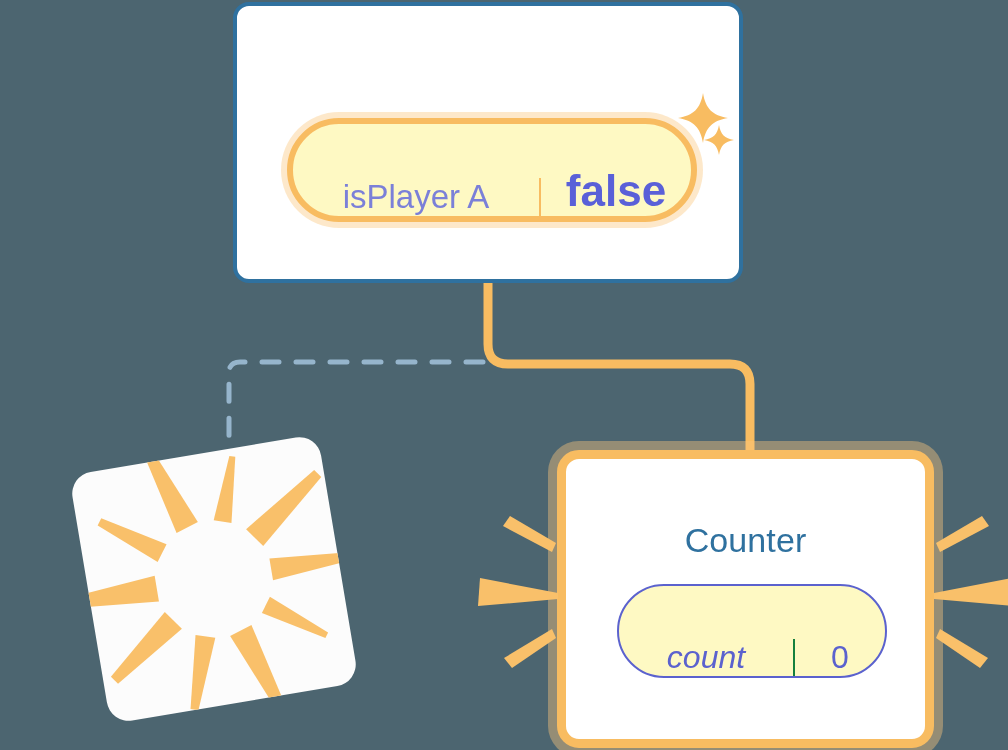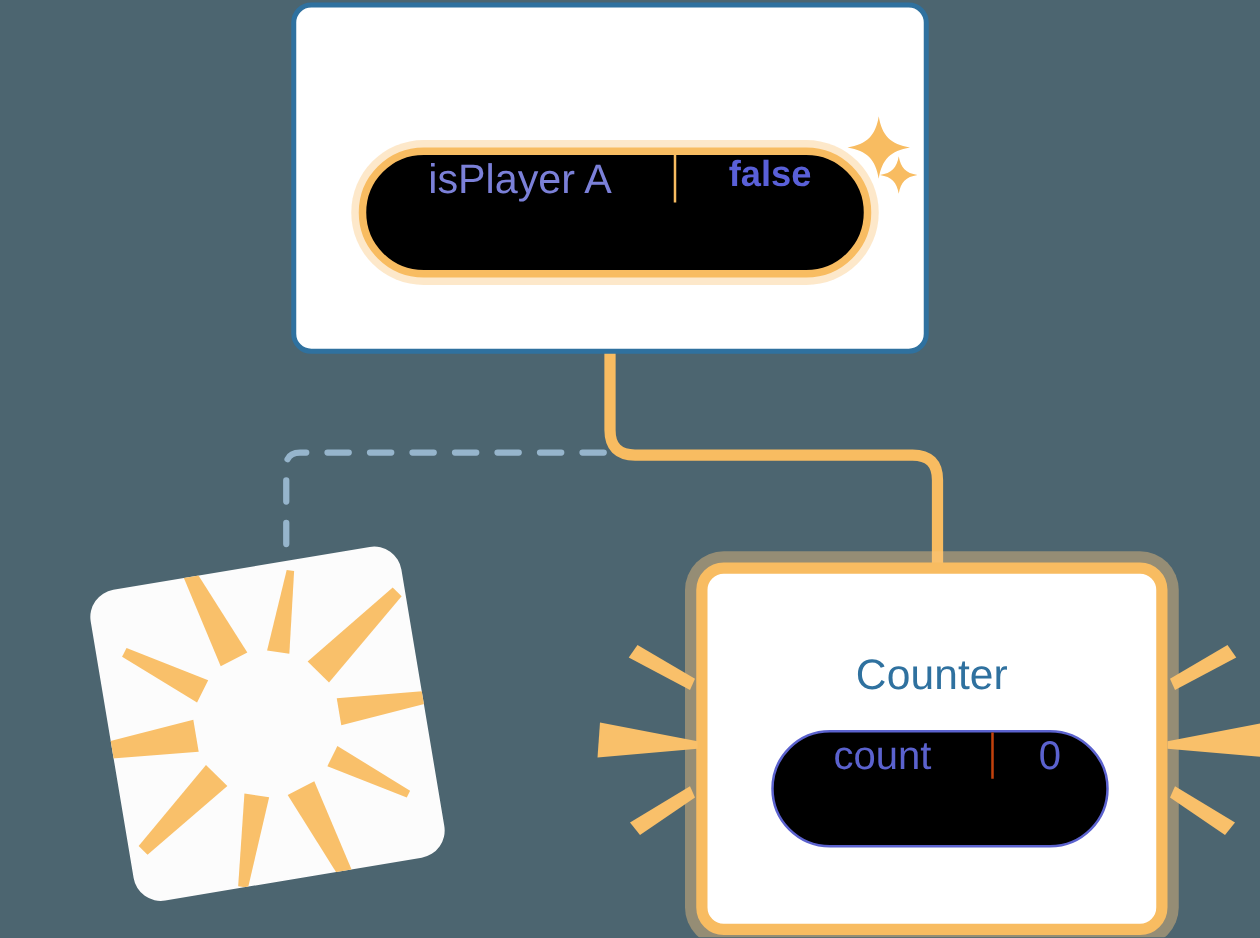--- a/index.html
+++ b/index.html
@@ -74,23 +74,23 @@
     font-weight: 400;
     letter-spacing: 0.1px;
   }
   #scoreboard-card .card-title { top: 50px; }
   #counter-card  .card-title { top: 62px; font-size: 34px; }
 
   
   .pill {
     position: absolute;
     display: flex;
-    align-items: flex-start;
+    align-items: flex-end;
     box-sizing: border-box;
-    background: #000000;
+    background: #fef9c3;
   }
   .pill .pill-key,
   .pill .pill-val {
     display: flex;
     align-items: center;
     justify-content: center;
     box-sizing: border-box;
     white-space: nowrap;
   }
 
@@ -106,38 +106,39 @@
   }
   #scoreboard-pill .pill-key {
     flex: 0 0 248px;
     color: #7b80d8;
     font-size: 33px;
     border-right: 2px solid #f8bc61;
   }
   #scoreboard-pill .pill-val {
     flex: 1 1 auto;
     color: #5a60d8;
-    font-size: 29px;
+    font-size: 44px;
     font-weight: 700;
   }
 
   
   #counter-pill {
     left: 51px;
     top: 125px;
     width: 270px;
     height: 94px;
     border: 2px solid #5b62ce;
     border-radius: 47px;
   }
   #counter-pill .pill-key {
     flex: 0 0 176px;
     color: #5b62ce;
     font-size: 32px;
-    border-right: 2px solid #c2410c;
+    border-right: 2px solid #15803d;
+    font-style: italic;
   }
   #counter-pill .pill-val {
     flex: 1 1 auto;
     color: #5b62ce;
     font-size: 32px;
   }
 
   
   .sparkle {
     position: absolute;

